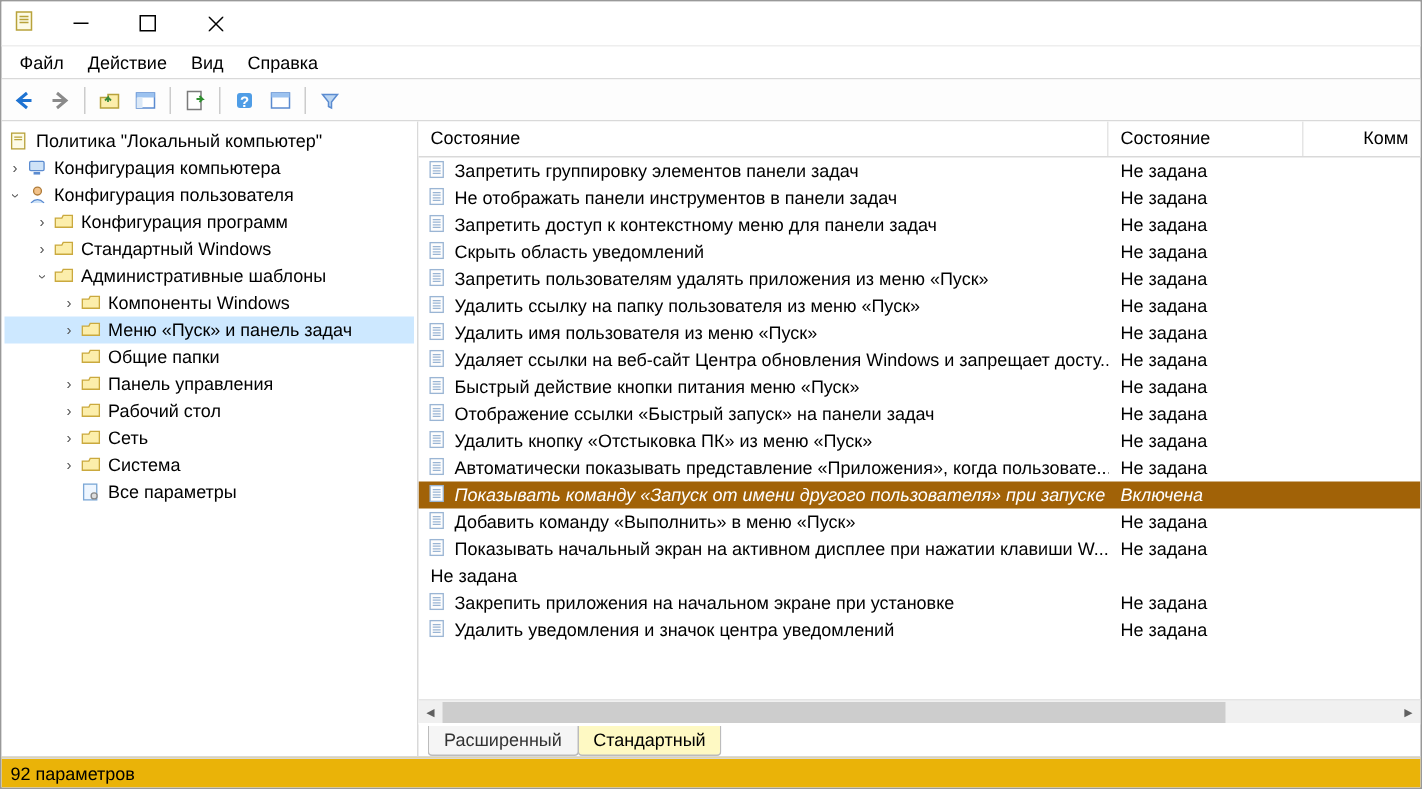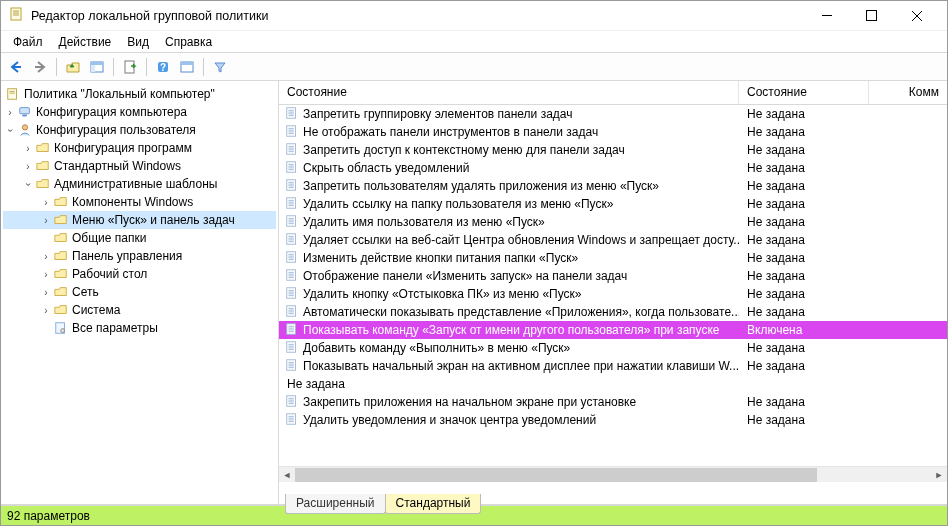--- a/index.html
+++ b/index.html
@@ -126,22 +126,23 @@
     overflow: auto;
     position: relative;
   }
   .row {
     display: flex;
     height: 18px;
     align-items: center;
     white-space: nowrap;
   }
   .row.selected {
-    background: #d946ef;
+    background: #a16207;
     color: #fff;
+    font-style: italic;
   }
   .row .c1 { display:flex; align-items:center; gap:4px; padding-left:6px; overflow:hidden; text-overflow:ellipsis; }
   .row .c2 { padding-left:8px; }
   .item-icon svg { width:14px; height:14px; }
   .hscroll {
     height:16px;
     background:#f0f0f0;
     display:flex;
     align-items:center;
     border-top:1px solid #e5e5e5;
@@ -159,50 +160,49 @@
   }
   .tab {
     border:1px solid #bcbcbc;
     border-top:none;
     border-radius: 0 0 3px 3px;
     padding: 2px 10px 3px;
     margin-right:-1px;
     background:#fff;
     font-size:12px;
     position:relative;
-    top:10px;
+    top:0;
   }
   .tab.inactive { background:#f5f5f5; color:#333; }
   .tab.active { background:#fef9c3; z-index:2; }
 
   .statusbar {
     height: 20px;
     display:flex;
     align-items:center;
     padding: 0 6px;
-    background:#bef264;
+    background:#eab308;
     font-size:12px;
     border-top:1px solid #d9d9d9;
   }
 
   
 </style>
 </head>
 <body>
 
 <div class="titlebar">
   <span class="app-icon">
     <svg width="16" height="16" viewBox="0 0 16 16">
       <rect x="2" y="2" width="10" height="12" fill="#fdfbe6" stroke="#b8a23b"></rect>
       <line x1="4" y1="5" x2="10" y2="5" stroke="#b8a23b"></line>
       <line x1="4" y1="7" x2="10" y2="7" stroke="#b8a23b"></line>
       <line x1="4" y1="9" x2="10" y2="9" stroke="#b8a23b"></line>
     </svg>
   </span>
-  <span class="title">Редактор локальной групповой политики</span>
   <div class="win-controls">
     <div class="win-btn minimize"></div>
     <div class="win-btn maximize"></div>
     <div class="win-btn close">
       <svg viewBox="0 0 10 10">
           <line x1="0" y1="0" x2="10" y2="10" stroke="#000" stroke-width="1"></line>
           <line x1="10" y1="0" x2="0" y2="10" stroke="#000" stroke-width="1"></line>
         </svg>
     </div>
   </div>
@@ -528,34 +528,34 @@
         </div>
         <div class="row">
           <div class="c1" style="width:460px">
             <span class="item-icon"><svg viewBox="0 0 16 16">
                 <rect x="2" y="2" width="10" height="12" fill="#fdfdfd" stroke="#9ab5d4"></rect>
                 <line x1="4" y1="5" x2="10" y2="5" stroke="#9ab5d4"></line>
                 <line x1="4" y1="7" x2="10" y2="7" stroke="#9ab5d4"></line>
                 <line x1="4" y1="9" x2="10" y2="9" stroke="#9ab5d4"></line>
                 <line x1="4" y1="11" x2="10" y2="11" stroke="#9ab5d4"></line>
               </svg></span>
-            <span>Изменить действие кнопки питания папки «Пуск»</span>
-          </div>
-          <div class="c2" style="width:130px">Не задана</div>
-        </div>
-        <div class="row">
-          <div class="c1" style="width:460px">
-            <span class="item-icon"><svg viewBox="0 0 16 16">
-                <rect x="2" y="2" width="10" height="12" fill="#fdfdfd" stroke="#9ab5d4"></rect>
-                <line x1="4" y1="5" x2="10" y2="5" stroke="#9ab5d4"></line>
-                <line x1="4" y1="7" x2="10" y2="7" stroke="#9ab5d4"></line>
-                <line x1="4" y1="9" x2="10" y2="9" stroke="#9ab5d4"></line>
-                <line x1="4" y1="11" x2="10" y2="11" stroke="#9ab5d4"></line>
-              </svg></span>
-            <span>Отображение панели «Изменить запуск» на панели задач</span>
+            <span>Быстрый действие кнопки питания меню «Пуск»</span>
+          </div>
+          <div class="c2" style="width:130px">Не задана</div>
+        </div>
+        <div class="row">
+          <div class="c1" style="width:460px">
+            <span class="item-icon"><svg viewBox="0 0 16 16">
+                <rect x="2" y="2" width="10" height="12" fill="#fdfdfd" stroke="#9ab5d4"></rect>
+                <line x1="4" y1="5" x2="10" y2="5" stroke="#9ab5d4"></line>
+                <line x1="4" y1="7" x2="10" y2="7" stroke="#9ab5d4"></line>
+                <line x1="4" y1="9" x2="10" y2="9" stroke="#9ab5d4"></line>
+                <line x1="4" y1="11" x2="10" y2="11" stroke="#9ab5d4"></line>
+              </svg></span>
+            <span>Отображение ссылки «Быстрый запуск» на панели задач</span>
           </div>
           <div class="c2" style="width:130px">Не задана</div>
         </div>
         <div class="row">
           <div class="c1" style="width:460px">
             <span class="item-icon"><svg viewBox="0 0 16 16">
                 <rect x="2" y="2" width="10" height="12" fill="#fdfdfd" stroke="#9ab5d4"></rect>
                 <line x1="4" y1="5" x2="10" y2="5" stroke="#9ab5d4"></line>
                 <line x1="4" y1="7" x2="10" y2="7" stroke="#9ab5d4"></line>
                 <line x1="4" y1="9" x2="10" y2="9" stroke="#9ab5d4"></line>

